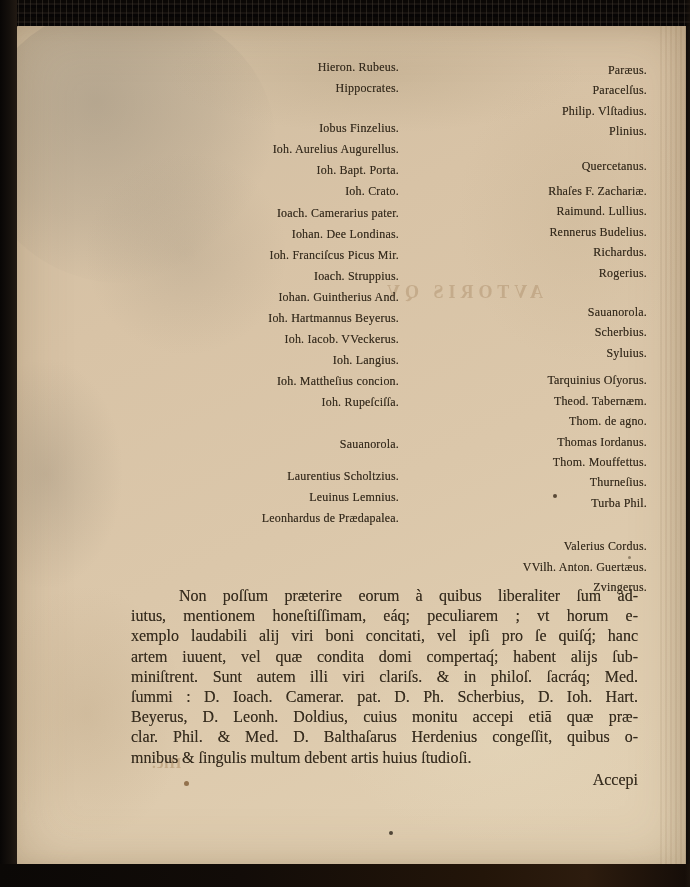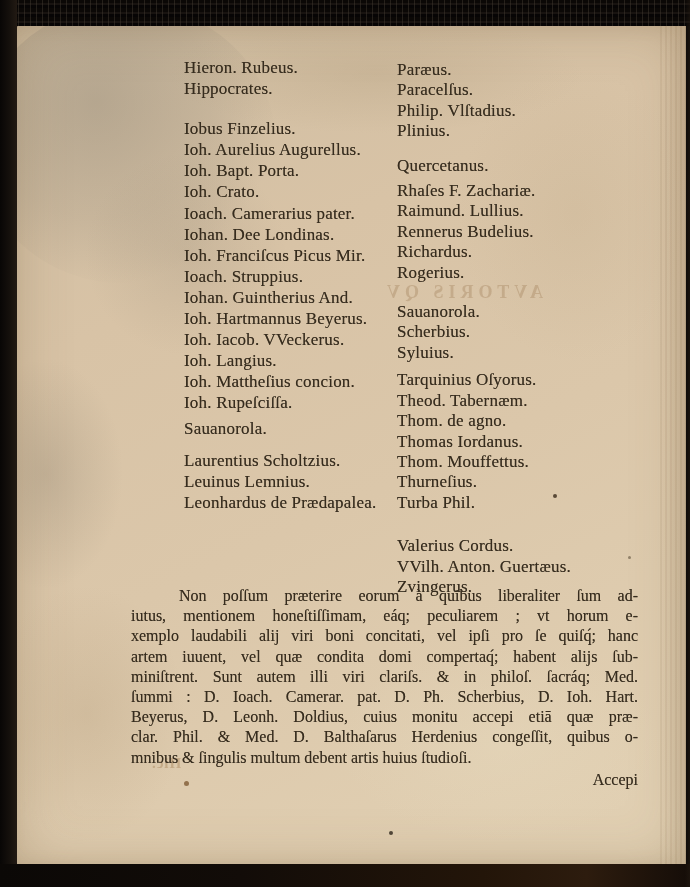--- a/index.html
+++ b/index.html
@@ -52,26 +52,26 @@
     background:radial-gradient(ellipse, rgba(232,220,192,.35) 0%, transparent 70%);}
   .edge-shade{position:absolute;right:0;top:0;width:26px;height:843px;pointer-events:none;
     background:repeating-linear-gradient(90deg, rgba(130,100,65,.10) 0 2px, rgba(210,190,160,.08) 2px 5px);}
   .dot{position:absolute;border-radius:50%;pointer-events:none;}
   .dot.d1{left:537px;top:470px;width:4px;height:4px;background:rgba(56,42,26,.8);}
   .dot.d2{left:168px;top:757px;width:5px;height:5px;background:rgba(122,84,44,.75);}
   .dot.d3{left:373px;top:807px;width:4px;height:4px;background:rgba(55,46,34,.85);}
   .dot.d4{left:612px;top:532px;width:3px;height:3px;background:rgba(70,55,35,.5);}
   
   .ink{color:#362c1e;text-shadow:0 0 .5px rgba(54,44,30,.55);}
-  .col{position:absolute;font-size:17px;letter-spacing:.2px;}
+  .col{position:absolute;font-size:12px;letter-spacing:.2px;text-align:right;}
   .col .line{white-space:nowrap;}
   .col-left{left:168px;top:33px;line-height:21.1px;width:215px;}
   .col-right{left:381px;top:36px;line-height:20.4px;width:250px;}
   .col-left .group:nth-child(1){margin-bottom:19px;}
-  .col-left .group:nth-child(2){margin-bottom:4px;}
+  .col-left .group:nth-child(2){margin-bottom:20px;}
   .col-left .group:nth-child(3){margin-bottom:11px;}
   .col-left .group:nth-child(4){margin-bottom:15px;}
   .col-right .group:nth-child(1){margin-bottom:14px;}
   .col-right .group:nth-child(2){margin-bottom:5px;}
   .col-right .group:nth-child(3){margin-bottom:19px;}
   .col-right .group:nth-child(4){margin-bottom:7px;}
   .col-right .group:nth-child(5){margin-bottom:23px;}
   .para{position:absolute;left:115px;top:562px;width:507px;font-size:16px;line-height:20.2px;}
   .para .pline{text-align:justify;text-align-last:justify;}
   .para .pline.first{text-indent:48px;}

